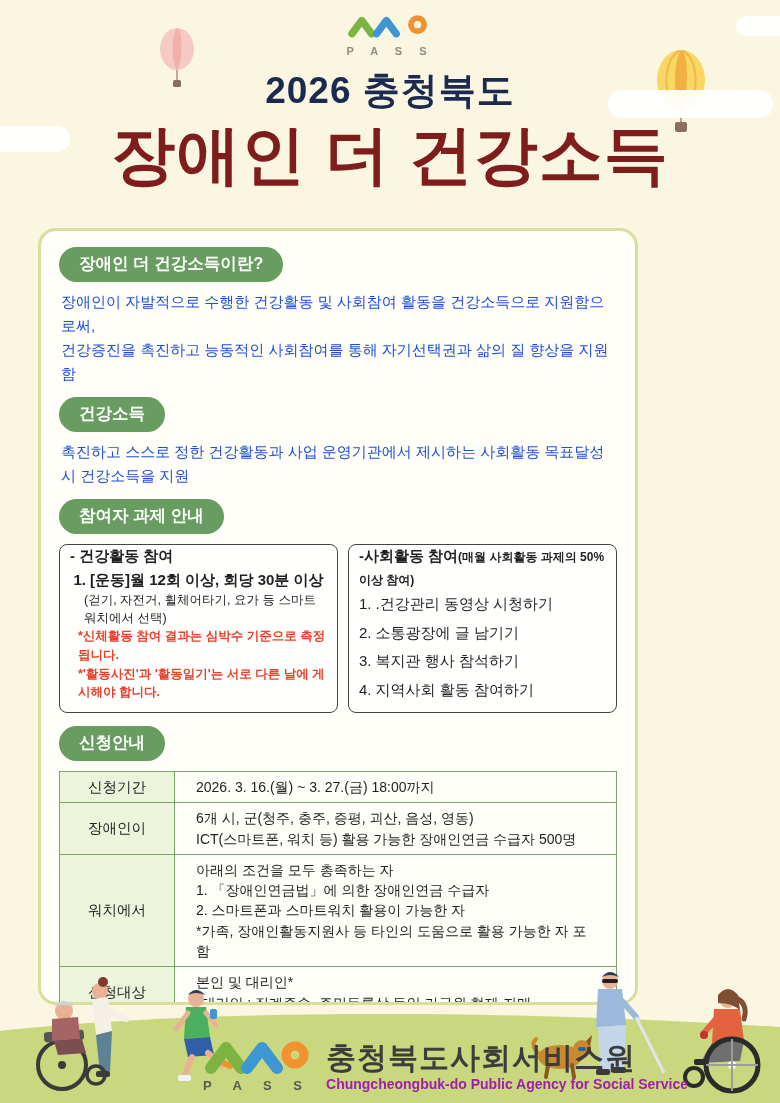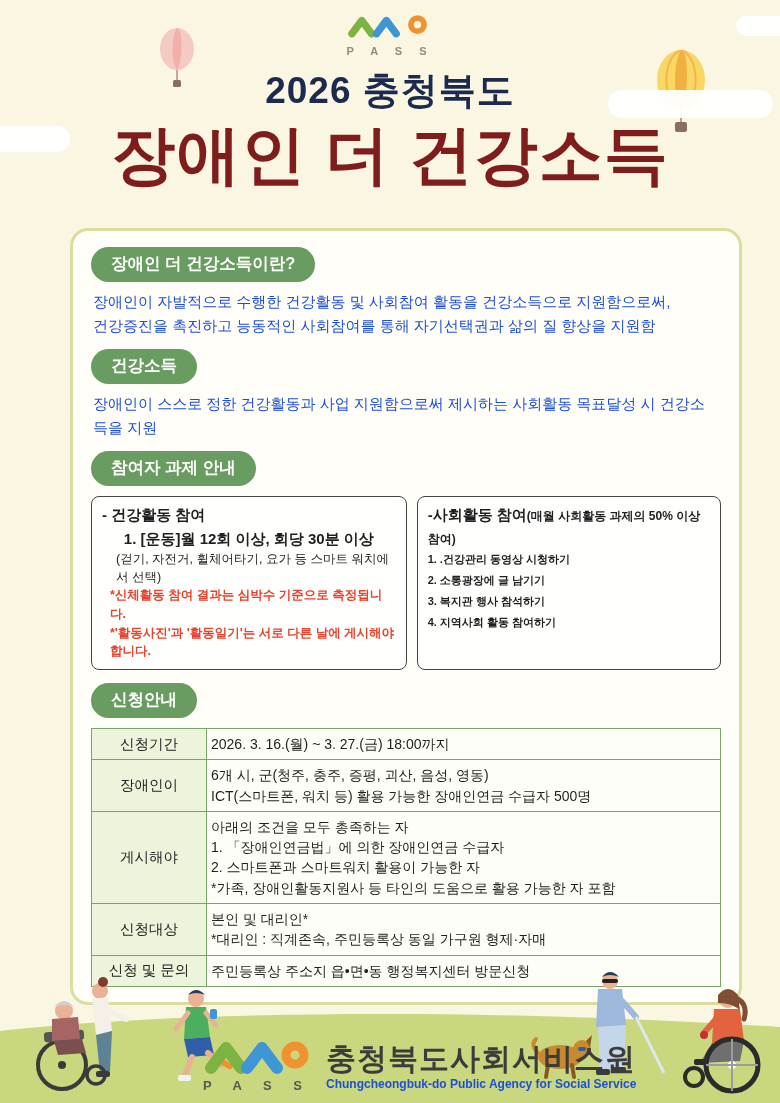--- a/index.html
+++ b/index.html
@@ -20,55 +20,55 @@
   
   .balloon{position:absolute;}
   .balloon-pink{left:156px;top:28px;}
   .balloon-yellow{left:652px;top:50px;}
   .cloud{position:absolute;background:#ffffff;border-radius:40px;opacity:.95;}
   .cloud-left{left:-30px;top:126px;width:100px;height:26px;}
   .cloud-right{left:608px;top:90px;width:165px;height:28px;}
   .cloud-top-right{left:736px;top:16px;width:70px;height:20px;}
   
   .card{
-    position:absolute;left:70px;top:228px;width:672px;height:777px;
+    position:absolute;left:38px;top:228px;width:600px;height:777px;
     background:#fffef8;border:3px solid #d9de9e;border-radius:18px;
     box-sizing:border-box;padding:13px 18px 10px 18px;overflow:hidden;
   }
   .badge{
     display:inline-block;background:#699c61;color:#ffffff;font-weight:bold;
     font-size:16.5px;padding:6px 20px 7px 20px;border-radius:20px;margin:3px 0 8px 0;
   }
   .para{font-size:15px;line-height:1.6;white-space:pre-line;margin:0 2px 8px 2px;color:#1d4ed8;}
   
   .boxes{display:flex;gap:10px;margin:2px 0 10px 0;}
   .task-box{border:1.6px solid #444;border-radius:8px;background:#fffffe;
-    padding:7px 10px 8px 10px;box-sizing:border-box;}
+    padding:0 10px 8px 10px;box-sizing:border-box;}
   .task-box.left{flex:1.04;}
   .task-box.right{flex:1;}
   .tb-title{font-size:15px;font-weight:bold;line-height:1.5;}
   .tb-title-sub{font-size:12px;font-weight:bold;}
   .tb-item{font-size:15px;font-weight:bold;line-height:1.55;text-align:center;}
   .tb-sub{font-size:12.5px;line-height:1.45;padding-left:14px;}
   .tb-note{font-size:12.5px;font-weight:bold;color:#e8432c;line-height:1.5;padding-left:8px;}
-  .tb-list{font-size:11px;font-weight:bold;line-height:1.9;}
+  .tb-list{font-size:15px;font-weight:normal;line-height:1.9;}
   
   table.apply{width:100%;border-collapse:collapse;margin-top:2px;}
   table.apply td{border:1.5px solid #7da468;}
   td.lbl{width:110px;background:#ecf5dc;text-align:center;font-size:14.5px;
     color:#222;padding:5px 2px;}
-  td.val{font-size:14px;line-height:1.45;padding:5px 4px;background:#fdfef7;
+  td.val{font-size:14px;line-height:1.45;padding:5px 21px;background:#fdfef7;
     white-space:pre-line;}
   
   .footer-scene{position:absolute;left:0;bottom:0;width:780px;height:150px;z-index:5;}
   .footer-brand{position:absolute;left:203px;bottom:10px;z-index:6;display:flex;align-items:center;gap:15px;}
   .brand-mark{text-align:center;}
   .brand-letters{letter-spacing:9px;font-size:13px;font-weight:bold;color:#58584e;margin-top:0;}
   .brand-name{font-size:30px;font-weight:800;color:#3c3c3c;letter-spacing:1px;line-height:1.1;}
-  .brand-en{font-size:12px;font-weight:bold;color:#1d4ed8;margin-top:2px;}
+  .brand-en{font-size:14px;font-weight:bold;color:#a21caf;margin-top:2px;}
 </style>
 </head>
 <body>
 
 <div class="poster">
 
   <div class="top-logo">
     <svg width="86" height="26" viewBox="0 0 86 26">
       <polyline points="4,22 16,6 28,22" fill="none" stroke="#7cb342" stroke-width="9" stroke-linecap="round" stroke-linejoin="round" transform="scale(0.82) translate(2,2)"></polyline>
       <polyline points="34,22 46,6 58,22" fill="none" stroke="#3e97d4" stroke-width="9" stroke-linecap="round" stroke-linejoin="round" transform="scale(0.82) translate(2,2)"></polyline>
@@ -97,21 +97,21 @@
   <div class="year-line">2026 충청북도</div>
   <div class="main-title">장애인 더 건강소득</div>
 
   <div class="card">
 
     <div class="badge">장애인 더 건강소득이란?</div>
     <p class="para">장애인이 자발적으로 수행한 건강활동 및 사회참여 활동을 건강소득으로 지원함으로써,
 건강증진을 촉진하고 능동적인 사회참여를 통해 자기선택권과 삶의 질 향상을 지원함</p>
 
     <div class="badge">건강소득</div>
-    <p class="para">장애인이 스스로 정한 건강활동과 사업 지원함으로써 제시하는 사회활동 목표달성 시 건강소득을 지원</p>
+    <p class="para">촉진하고 스스로 정한 건강활동과 사업 운영기관에서 제시하는 사회활동 목표달성 시 건강소득을 지원</p>
 
     <div class="badge">참여자 과제 안내</div>
     <div class="boxes">
       <div class="task-box left">
         <div class="tb-title">- 건강활동 참여</div>
         <div class="tb-item">1. [운동]월 12회 이상, 회당 30분 이상</div>
         <div class="tb-sub">(걷기, 자전거, 휠체어타기, 요가 등 스마트  워치에서 선택)</div>
         <div class="tb-note">*신체활동 참여 결과는 심박수 기준으로 측정됩니다.</div>
         <div class="tb-note">*'활동사진'과 '활동일기'는 서로 다른 날에 게시해야 합니다.</div>
       </div>
@@ -132,21 +132,21 @@
         <tr>
           <td class="lbl">신청기간</td>
           <td class="val">2026. 3. 16.(월) ~ 3. 27.(금) 18:00까지</td>
         </tr>
         <tr>
           <td class="lbl">장애인이</td>
           <td class="val">6개 시, 군(청주, 충주, 증평, 괴산, 음성, 영동)
 ICT(스마트폰, 워치 등) 활용 가능한 장애인연금 수급자 500명</td>
         </tr>
         <tr>
-          <td class="lbl">게시해야</td>
+          <td class="lbl">워치에서</td>
           <td class="val">아래의 조건을 모두 총족하는 자
 1. 「장애인연금법」에 의한 장애인연금 수급자
 2. 스마트폰과 스마트워치 활용이 가능한 자
     *가족, 장애인활동지원사 등 타인의 도움으로 활용 가능한 자 포함</td>
         </tr>
         <tr>
           <td class="lbl">신청대상</td>
           <td class="val">본인 및 대리인*
 *대리인 :  직계존속, 주민등록상 동일 가구원 형제·자매</td>
         </tr>

